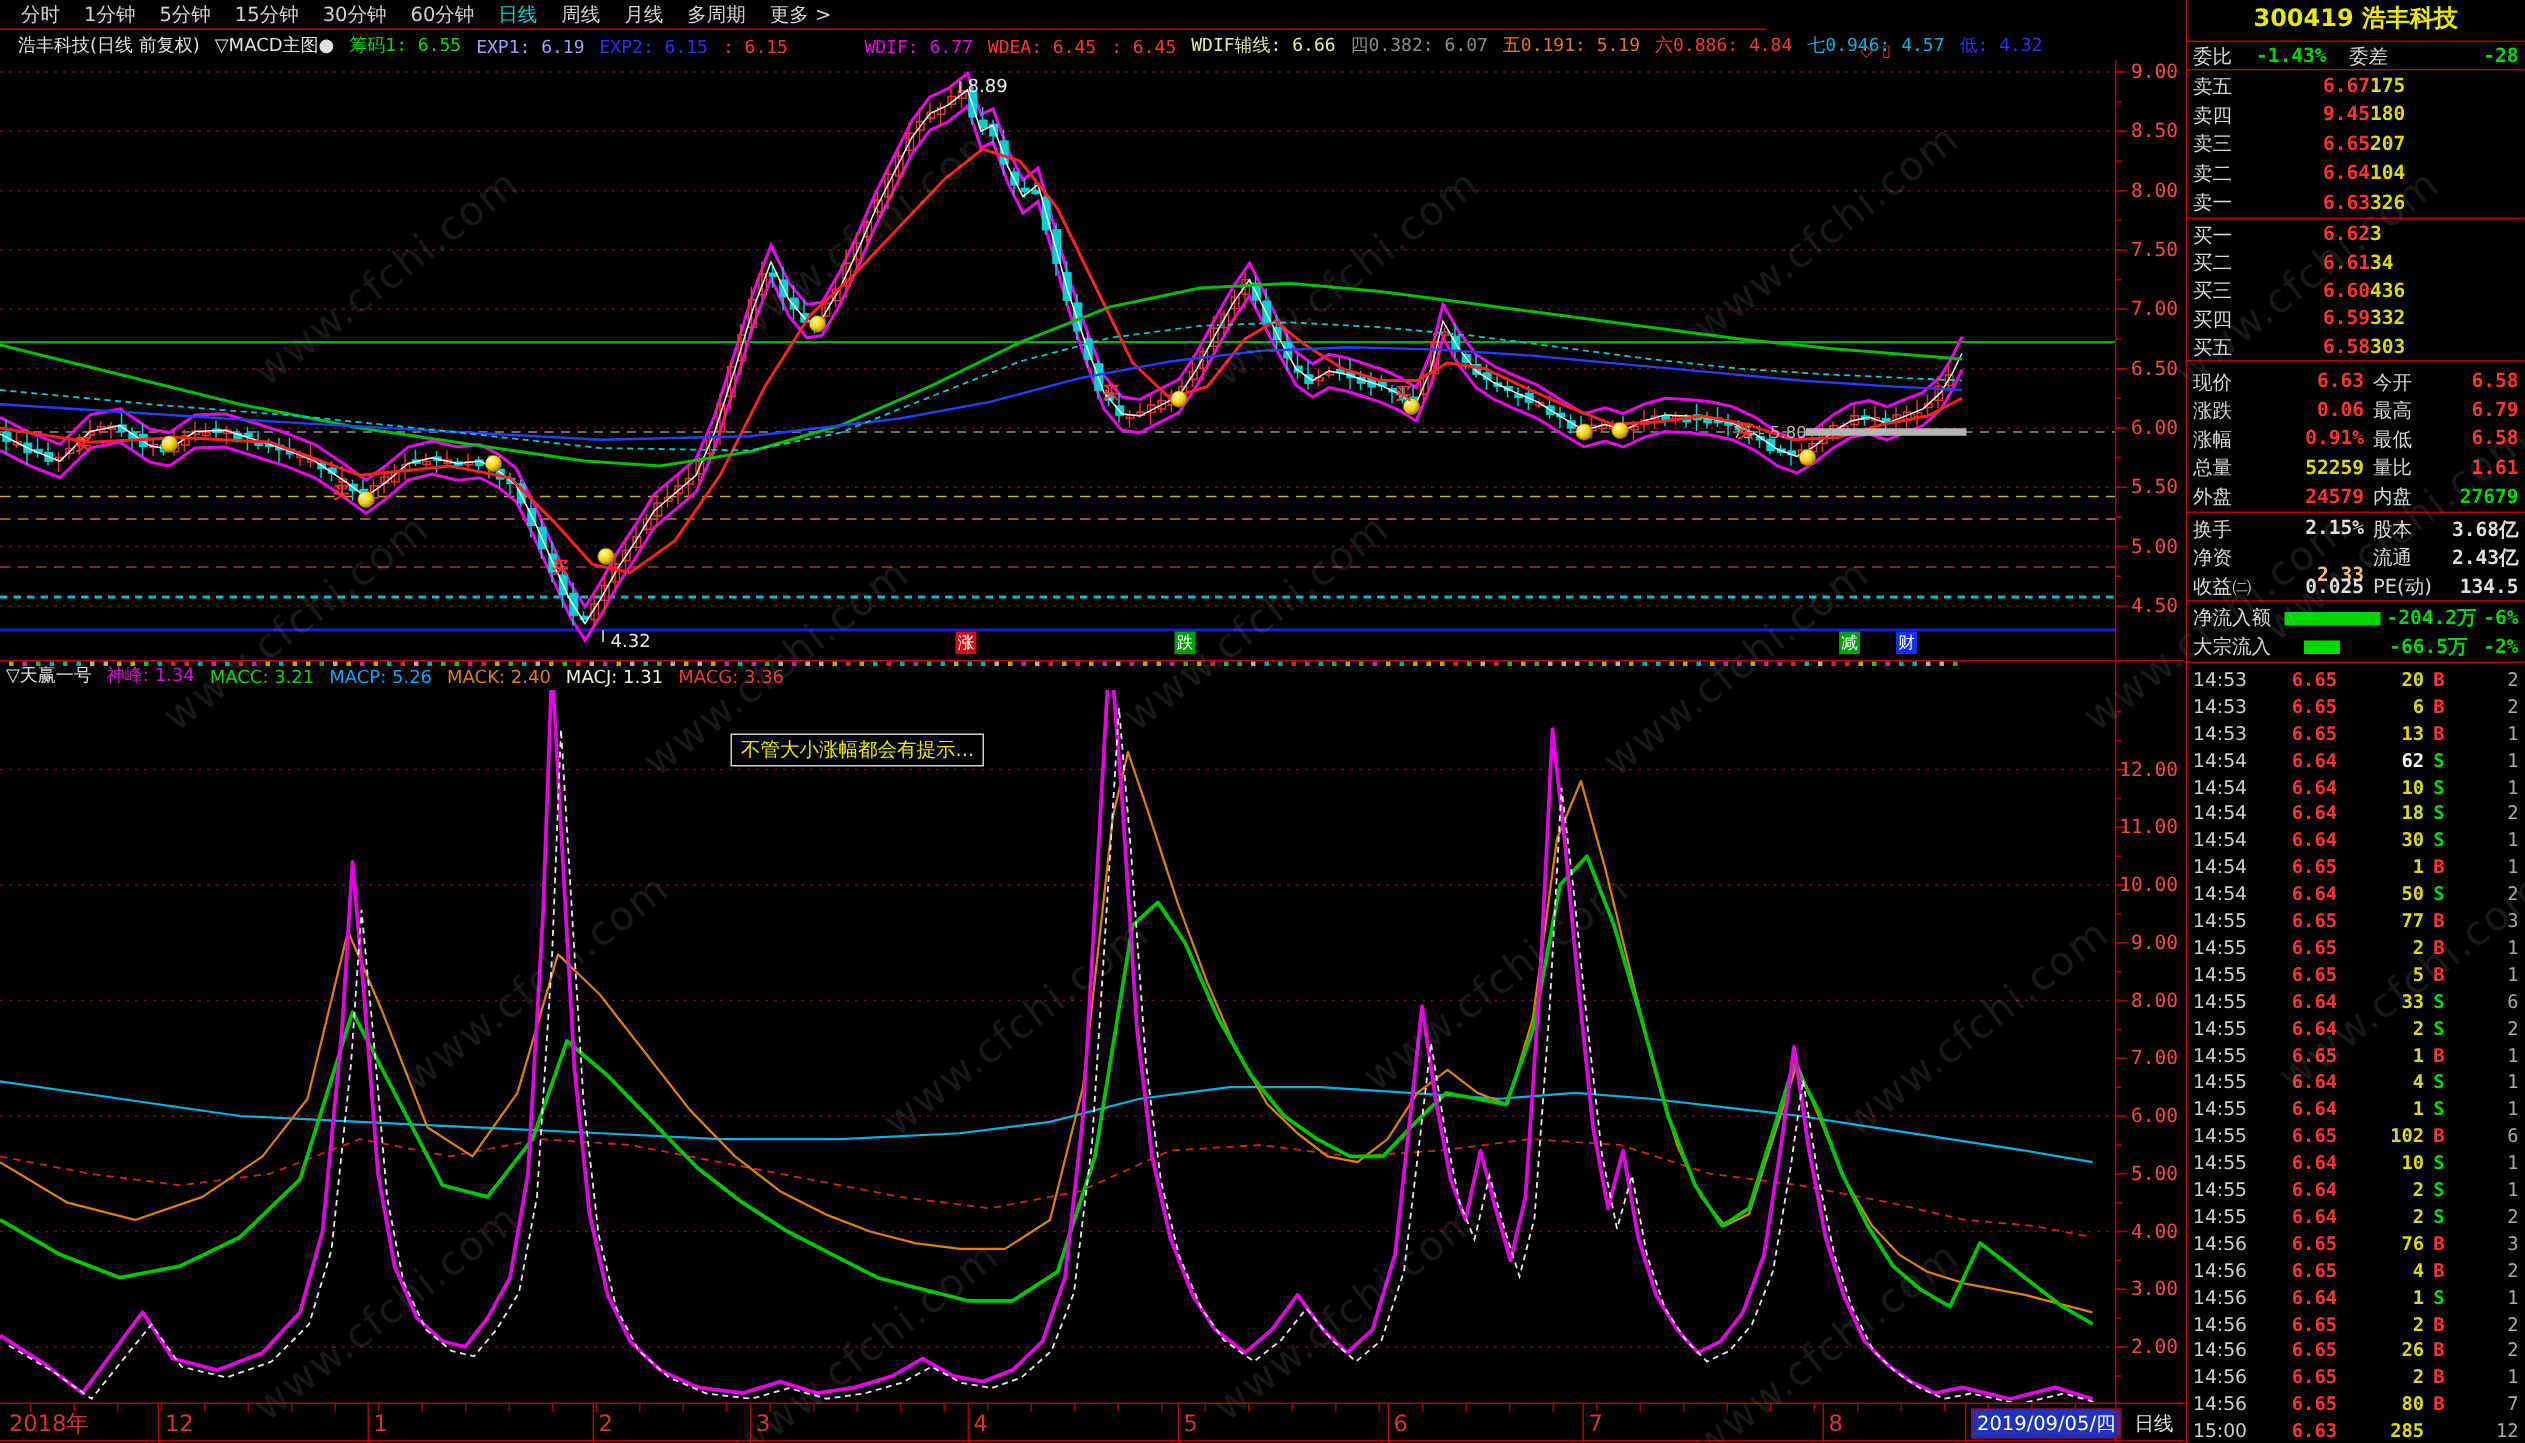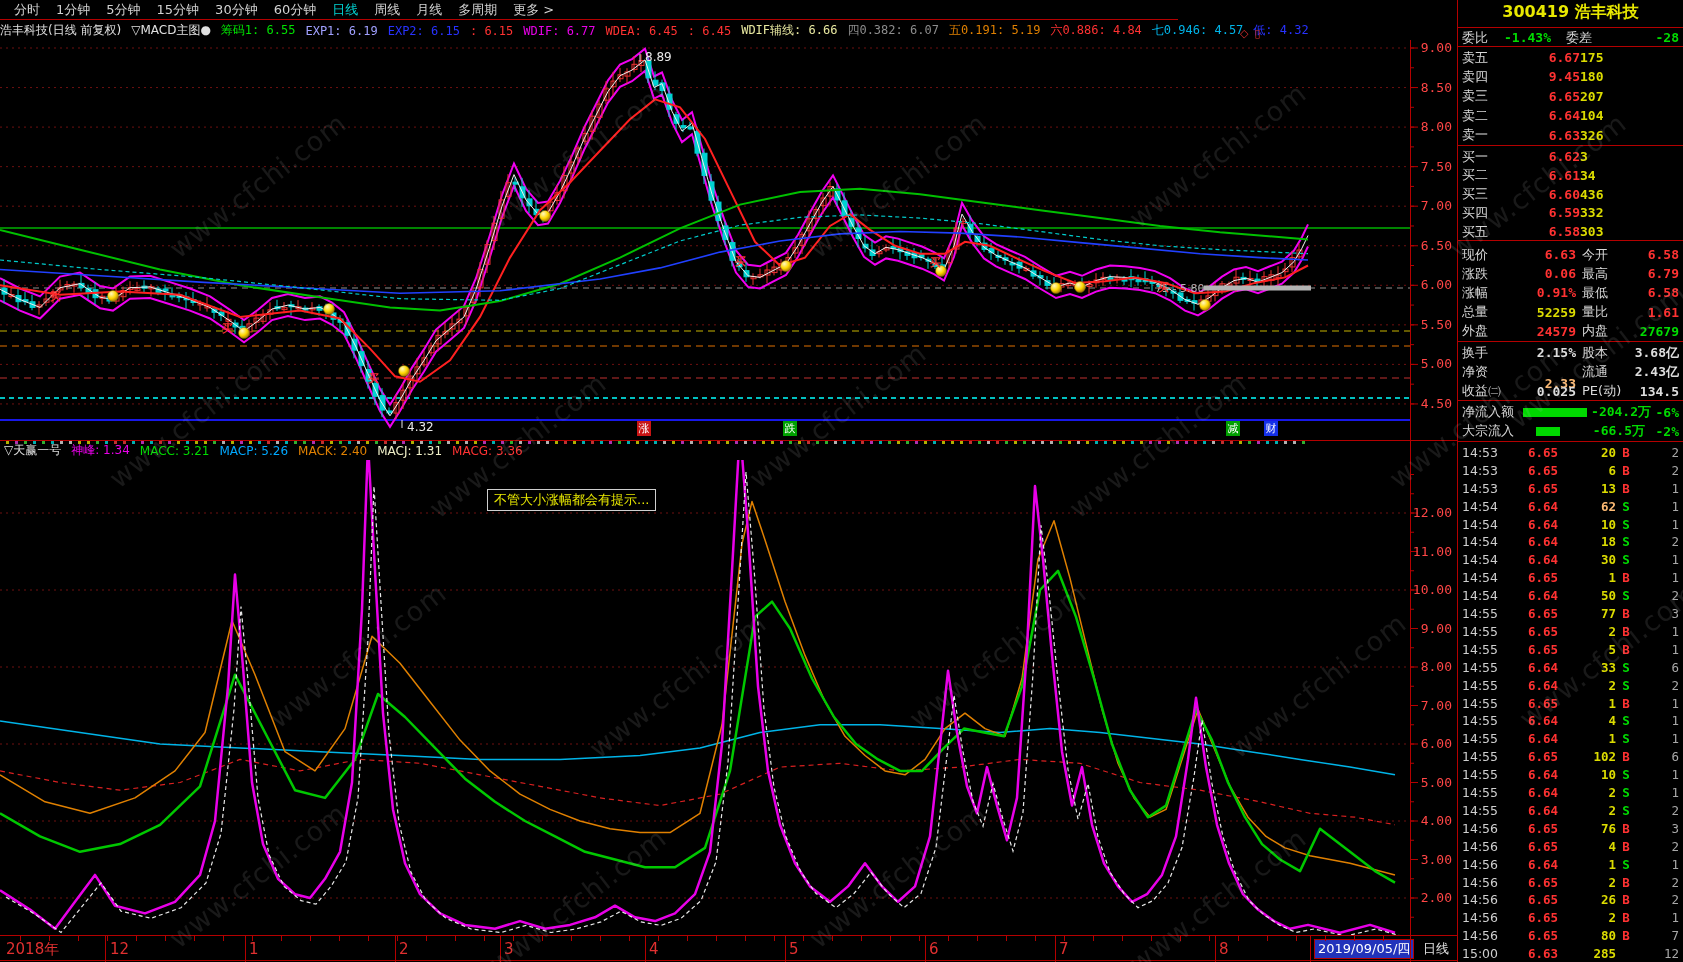--- a/index.html
+++ b/index.html
@@ -9,21 +9,21 @@
   .abs{position:absolute}
   .num{font-family:"DejaVu Sans Mono",monospace;font-weight:bold}
   
   #menubar{left:0;top:0;width:1178px;height:20px;border-bottom:1px solid #b40000;display:flex;align-items:center;gap:0;padding-left:6px}
   .menu-item{color:#d2d2d2;font-size:13px;padding:0 8px;cursor:default;white-space:nowrap}
   .menu-item.active{color:#00d2d2}
   #toolbar{left:1178px;top:0;width:279px;height:25px;display:flex}
   .tb-btn{flex:1;border:1px solid #8a3535;border-left:none;color:#e0e0e0;font-size:12px;display:flex;align-items:center;justify-content:center;background:#000;white-space:nowrap}
   .tb-btn:first-child{border-left:1px solid #8a3535}
   
-  #titlerow{left:0;top:21px;width:1410px;height:19px;display:flex;align-items:center;padding-left:0;white-space:nowrap;font-size:12px}
+  #titlerow{left:0;top:21px;width:1410px;height:19px;display:flex;align-items:center;padding-left:12px;white-space:nowrap;font-size:12px}
   #titlerow span{margin-right:10px}
   .mini-icons{left:1240px;top:27px;color:#e03030;font-size:11px;letter-spacing:6px}
   
   .redline{background:#b40000}
   
   #subheader{left:0;top:441px;width:1410px;height:19px;font-size:12px;white-space:nowrap;padding-left:4px;display:flex;align-items:center}
   #subheader span{margin-right:10px}
   #dotstrip{left:0;top:441px;width:1310px;height:3px}
   #dotstrip i{position:absolute;width:3px;height:3px;top:0}
   
@@ -80,21 +80,21 @@
       <span class="menu-item">更多 &gt;</span>
     </div>
 
   <div id="titlerow" class="abs">
       <span style="color: rgb(224, 224, 224);">浩丰科技(日线 前复权)</span>
       <span style="color: rgb(224, 224, 224);">▽MACD主图●</span>
       <span class="num" style="color: rgb(0, 224, 0); font-weight: normal;">筹码1: 6.55</span>
       <span class="num" style="color: rgb(160, 160, 255); font-weight: normal;">EXP1: 6.19</span>
       <span class="num" style="color: rgb(40, 50, 255); font-weight: normal;">EXP2: 6.15</span>
       <span class="num" style="color: rgb(255, 50, 50); font-weight: normal;">: 6.15</span>
-      <span class="num" style="color: rgb(232, 0, 232); font-weight: normal;">WDIF: 6.77</span>
+      <span class="num" style="color: rgb(232, 0, 232); font-weight: normal; margin-left: 41px;">WDIF: 6.77</span>
       <span class="num" style="color: rgb(255, 50, 50); font-weight: normal;">WDEA: 6.45</span>
       <span class="num" style="color: rgb(255, 50, 50); font-weight: normal;">: 6.45</span>
       <span class="num" style="color: rgb(232, 232, 160); font-weight: normal;">WDIF辅线: 6.66</span>
       <span class="num" style="color: rgb(140, 140, 140); font-weight: normal;">四0.382: 6.07</span>
       <span class="num" style="color: rgb(224, 128, 0); font-weight: normal;">五0.191: 5.19</span>
       <span class="num" style="color: rgb(255, 50, 50); font-weight: normal;">六0.886: 4.84</span>
       <span class="num" style="color: rgb(0, 180, 232); font-weight: normal;">七0.946: 4.57</span>
       <span class="num" style="color: rgb(40, 50, 255); font-weight: normal;">低: 4.32</span>
     </div>
   <div class="abs mini-icons"><span>◇</span><span>▯</span></div>
@@ -1021,21 +1021,21 @@
         <div class="rp-row" style="top: 479.3px; height: 17.9px; font-size: 12.5px;">
           <span class="tk-time">14:53</span>
           <span class="tk-price num" style="color: rgb(255, 50, 50);">6.65</span>
           <span class="tk-vol num" style="color: rgb(220, 220, 0);">13</span>
           <span class="tk-side num" style="color: rgb(255, 50, 50);">B</span>
           <span class="tk-cnt num" style="font-weight: normal;">1</span>
         </div>
         <div class="rp-row" style="top: 497.2px; height: 17.9px; font-size: 12.5px;">
           <span class="tk-time">14:54</span>
           <span class="tk-price num" style="color: rgb(255, 50, 50);">6.64</span>
-          <span class="tk-vol num" style="color: #fdba74;">62</span>
+          <span class="tk-vol num" style="color: #ffffff;">62</span>
           <span class="tk-side num" style="color: rgb(0, 220, 0);">S</span>
           <span class="tk-cnt num" style="font-weight: normal;">1</span>
         </div>
         <div class="rp-row" style="top: 515.1px; height: 17.9px; font-size: 12.5px;">
           <span class="tk-time">14:54</span>
           <span class="tk-price num" style="color: rgb(255, 50, 50);">6.64</span>
           <span class="tk-vol num" style="color: rgb(220, 220, 0);">10</span>
           <span class="tk-side num" style="color: rgb(0, 220, 0);">S</span>
           <span class="tk-cnt num" style="font-weight: normal;">1</span>
         </div>

